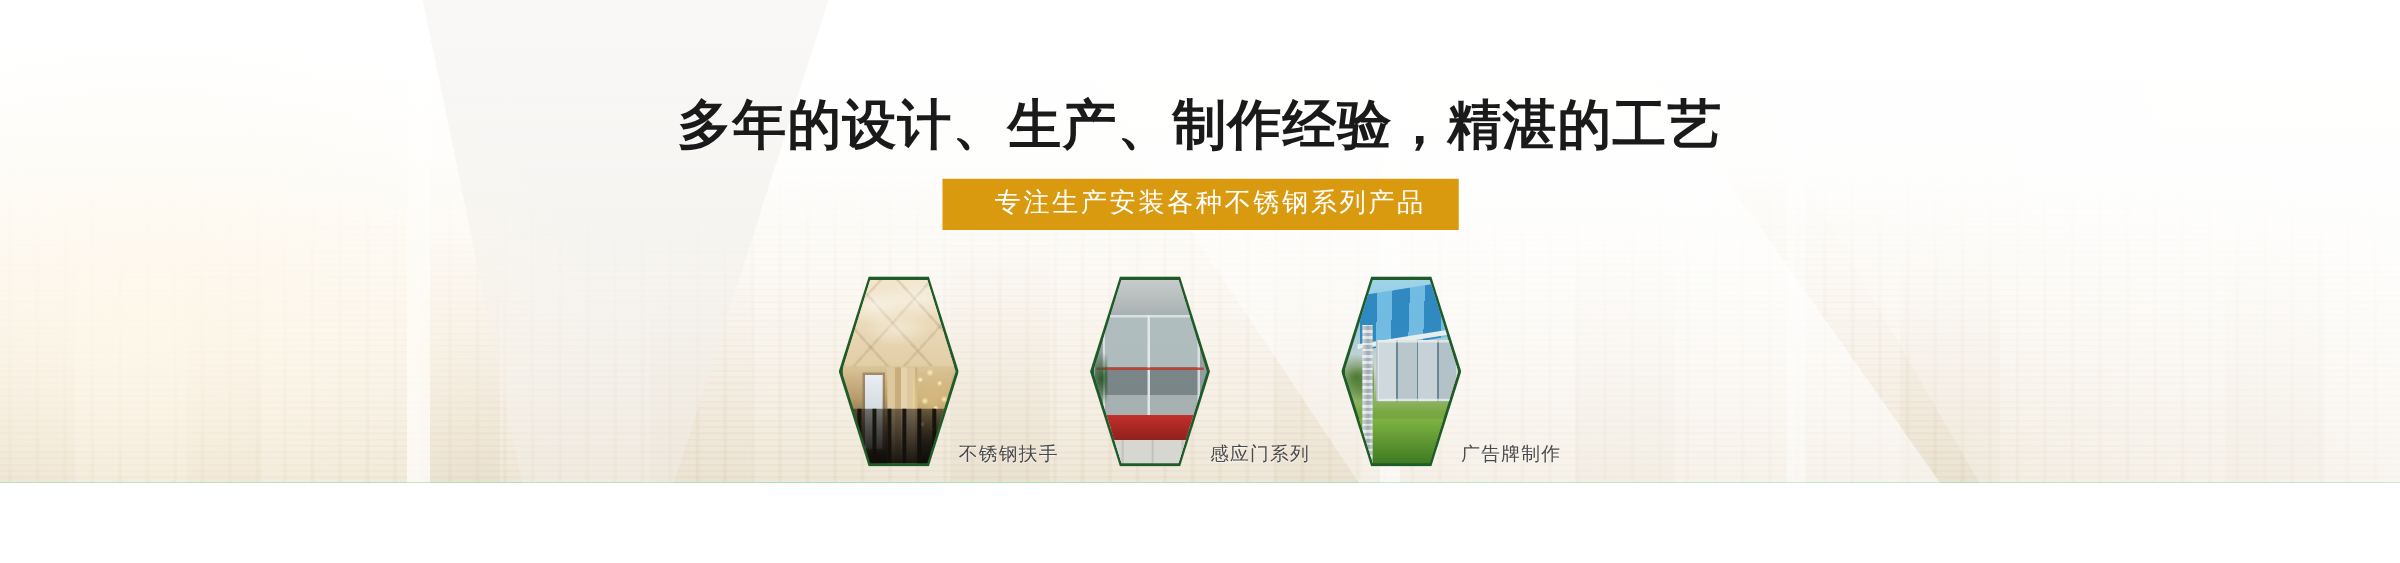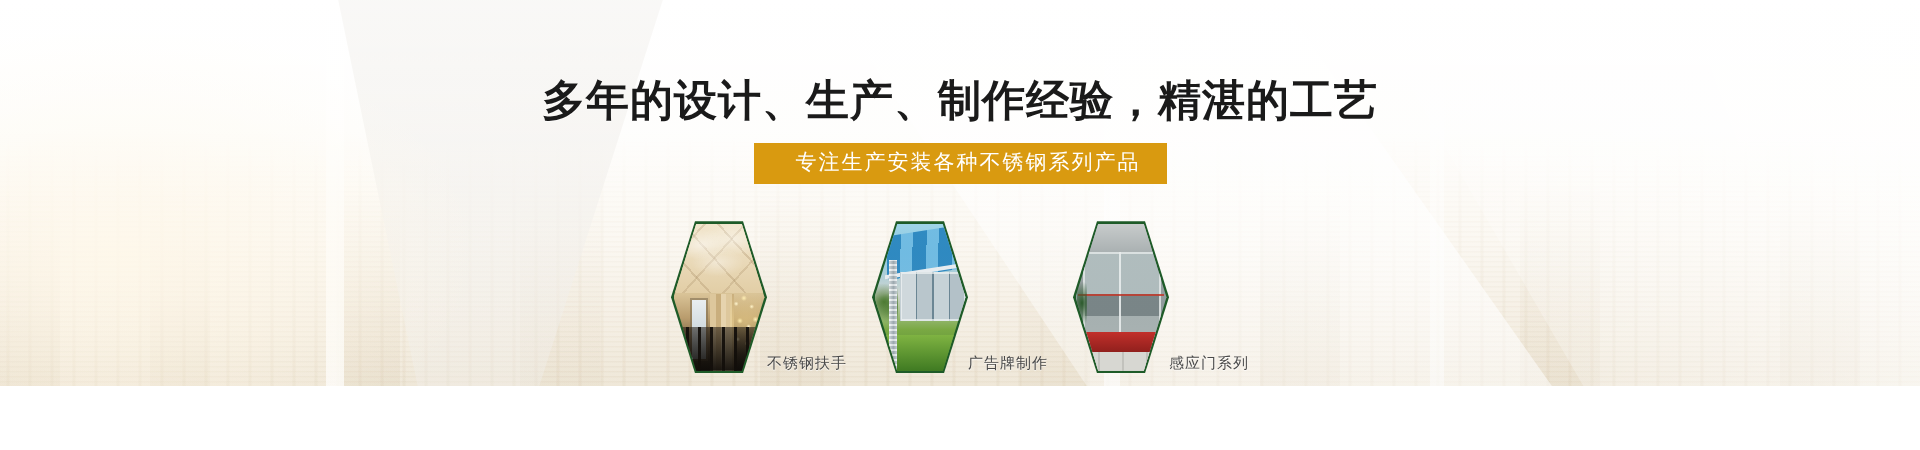--- a/index.html
+++ b/index.html
@@ -353,49 +353,49 @@
               <div class="window"></div>
               <div class="curtain"></div>
               <div class="chandelier"></div>
               <div class="rail"></div>
             </div>
           </div>
         </div>
         <div class="hex-label">不锈钢扶手</div>
       </div>
 
-
-      <div class="hex-item">
-        <div class="hex">
-          <div class="hex-inner">
-            <div class="ph4">
-              <div class="canopy"></div>
-              <div class="canopybar"></div>
-              <div class="boards"></div>
-              <div class="trees"></div>
-              <div class="grass"></div>
-              <div class="column"></div>
-            </div>
-          </div>
-        </div>
-        <div class="hex-label">广告牌制作</div>
-      </div>
 
       <div class="hex-item">
         <div class="hex">
           <div class="hex-inner">
             <div class="ph3">
               <div class="ceil"></div>
               <div class="doorglass"></div>
               <div class="mull"></div>
               <div class="redline"></div>
               <div class="plant"></div>
               <div class="carpet"></div>
               <div class="floor"></div>
             </div>
           </div>
         </div>
         <div class="hex-label">感应门系列</div>
       </div>
 
+      <div class="hex-item">
+        <div class="hex">
+          <div class="hex-inner">
+            <div class="ph4">
+              <div class="canopy"></div>
+              <div class="canopybar"></div>
+              <div class="boards"></div>
+              <div class="trees"></div>
+              <div class="grass"></div>
+              <div class="column"></div>
+            </div>
+          </div>
+        </div>
+        <div class="hex-label">广告牌制作</div>
+      </div>
+
     </div>
   </div>
 </div>
 
 </body></html>

